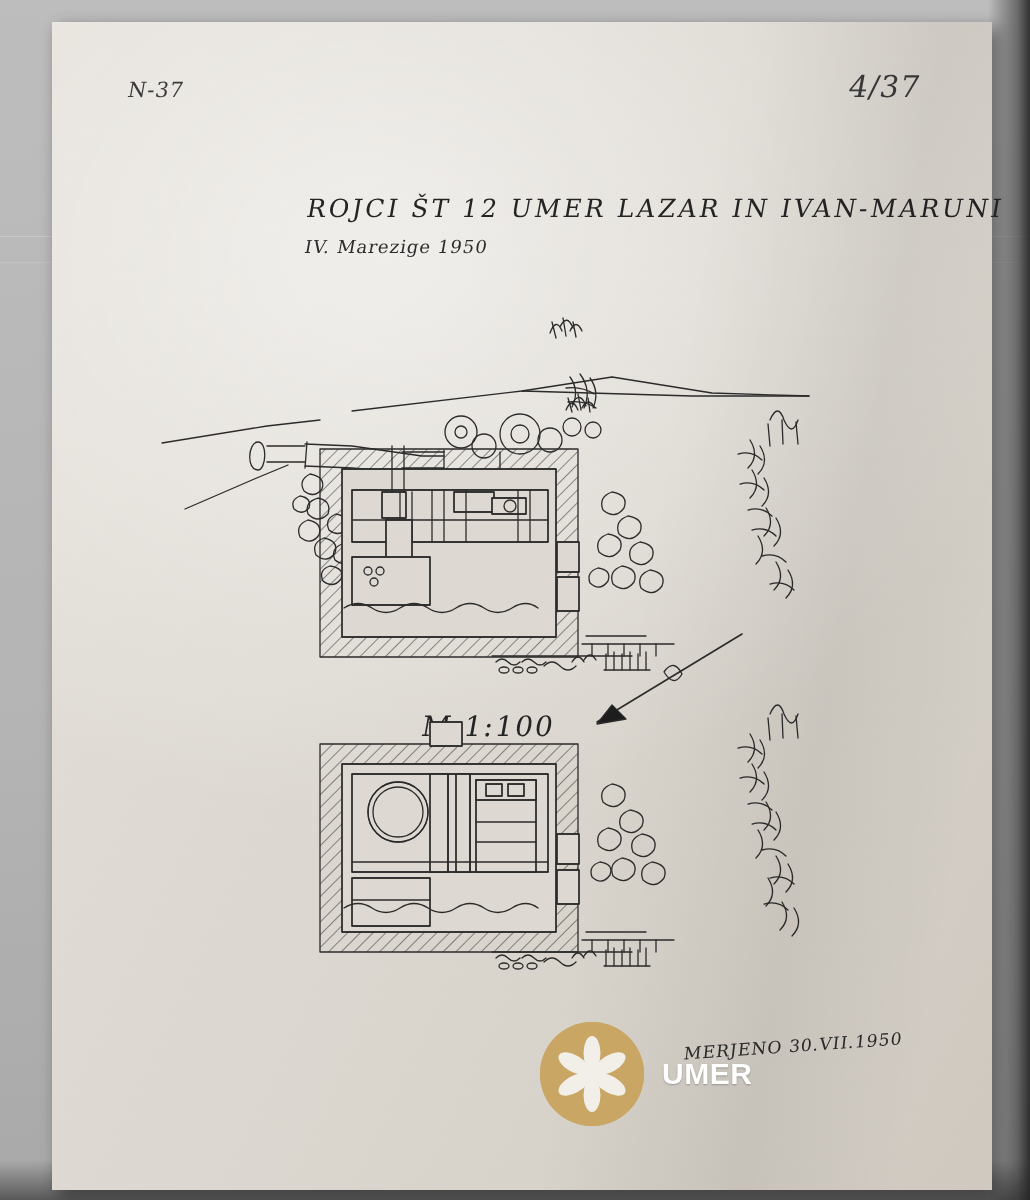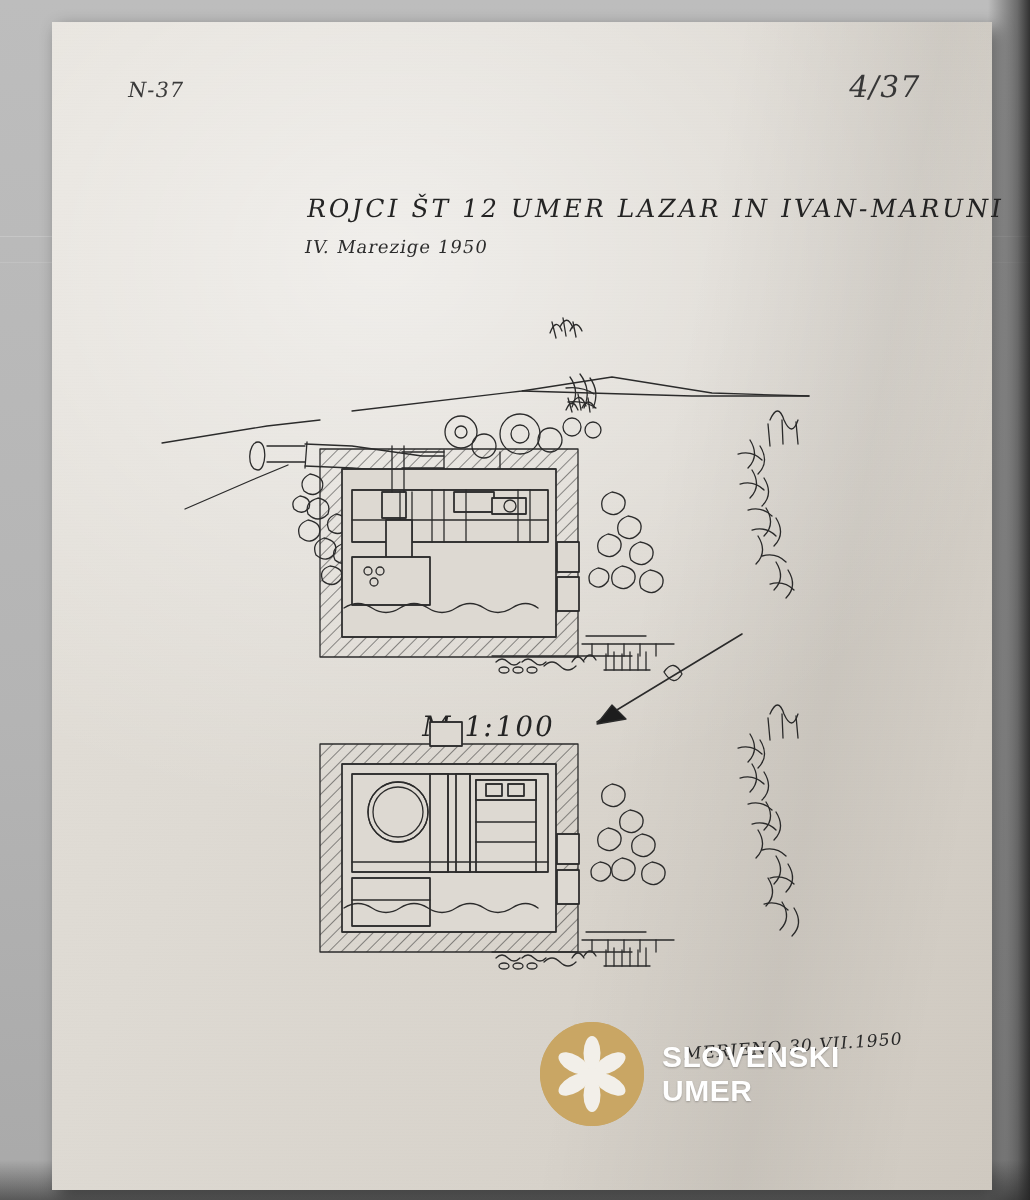--- a/index.html
+++ b/index.html
@@ -409,19 +409,18 @@
               </g>
               <g transform="rotate(300)">
                 <ellipse cx="0" cy="-21" rx="8.5" ry="17"></ellipse>
               </g>
               <circle cx="0" cy="0" r="6.5"></circle>
             </g>
           </g>
         </svg>
       </div>
       <div class="wm-text">
-        <div>SLOVENSKI</div>
         <div>UMER</div>
       </div>
     </div>
 
   </div>
 </div>
 
 </body></html>

